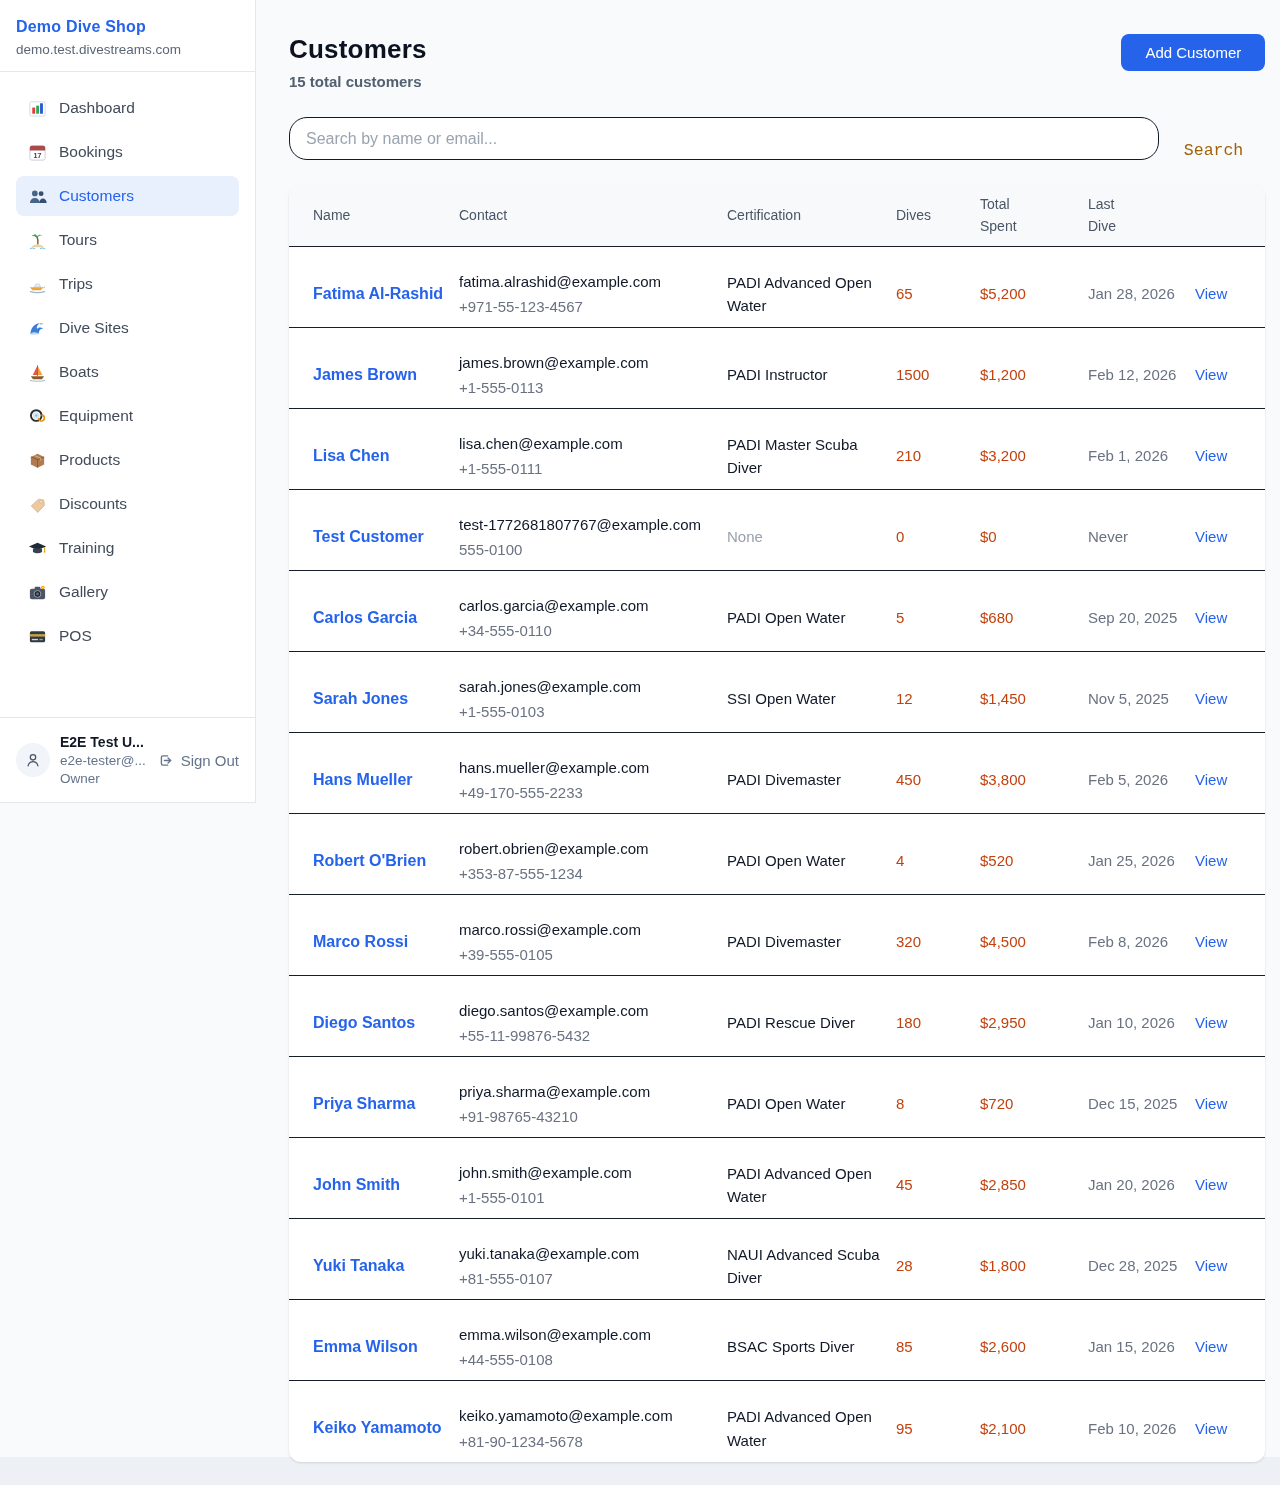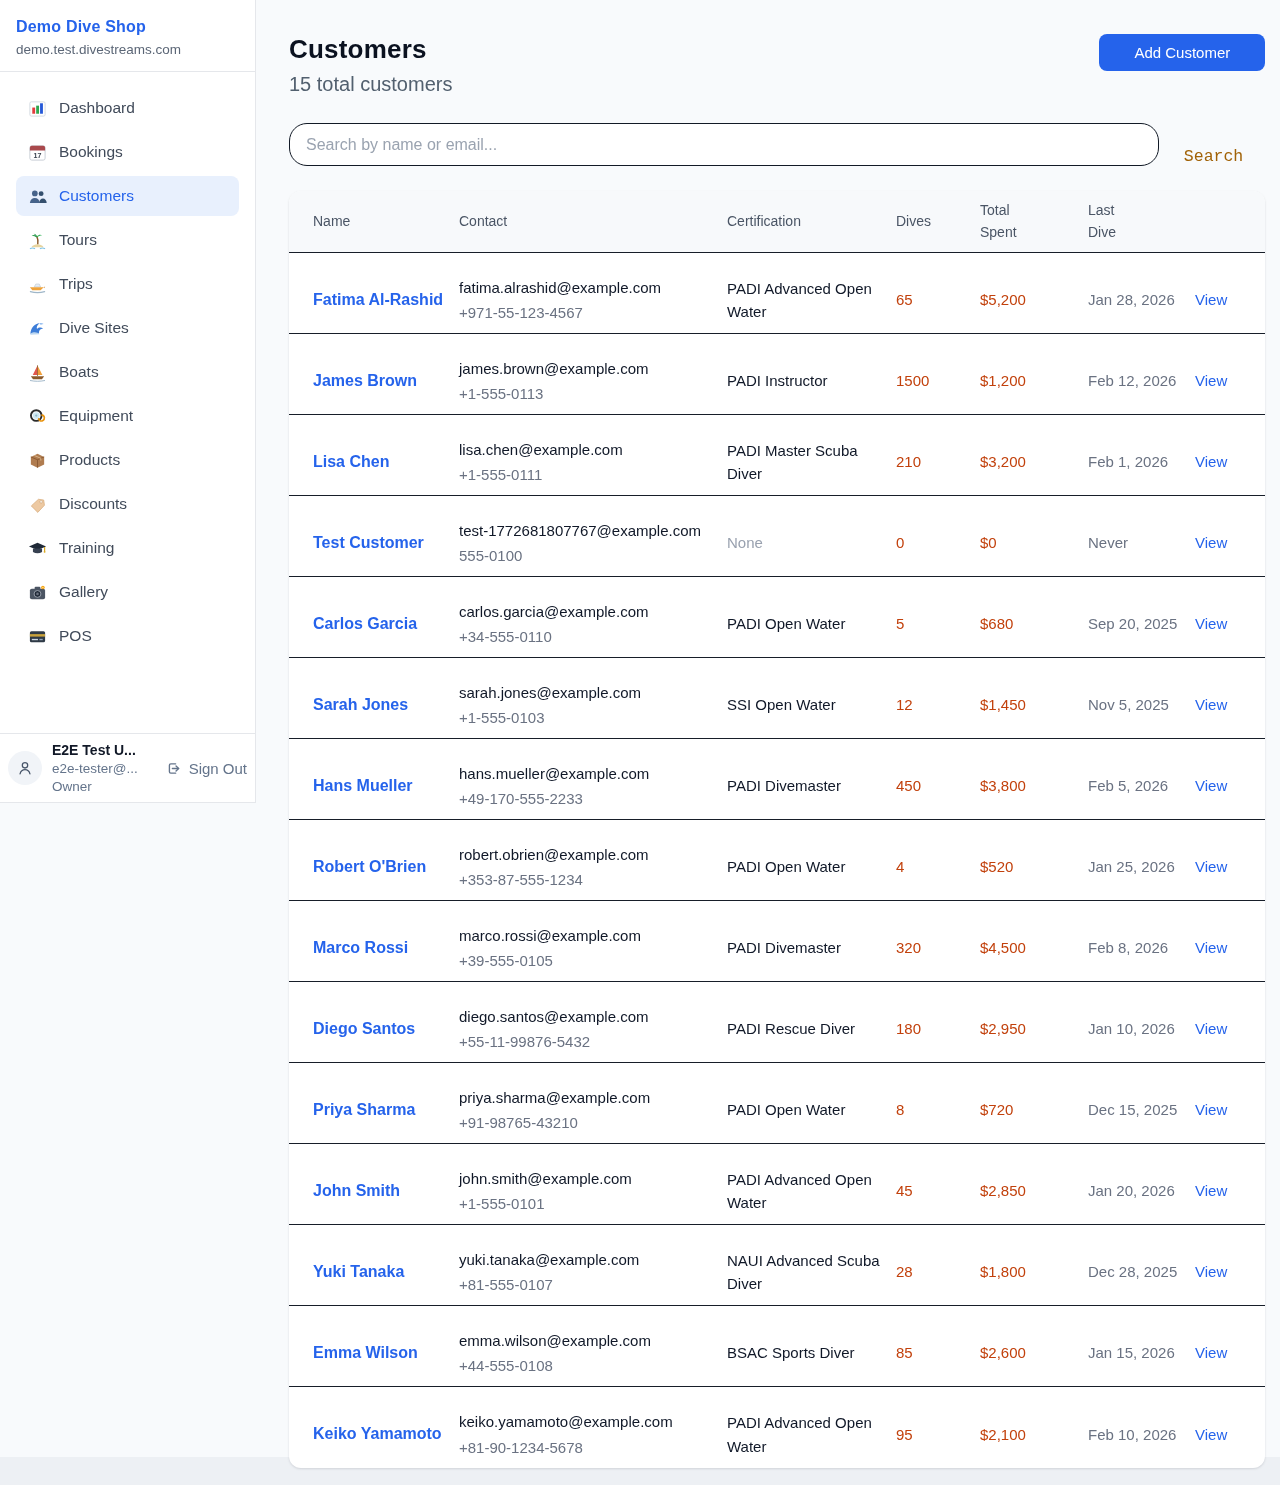--- a/index.html
+++ b/index.html
@@ -25,42 +25,42 @@
   .nav-item {
     display: flex; align-items: center; gap: 12px; height: 40px;
     padding: 0 12px; border-radius: 8px; cursor: pointer; margin-bottom: 4px;
   }
   .nav-item .nav-label { font-size: 15.5px; color: #414b5a; }
   .nav-item.active { background: #e8f0fd; }
   .nav-item.active .nav-label { color: #2563eb; }
   .nav-icon { width: 19px; height: 19px; display: inline-flex; text-align: center; }
   .nav-icon svg { width: 100%; height: 100%; }
 
-  .user-box { border-top: 1px solid #e5e7eb; padding: 8px; display: flex; align-items: center; gap: 10px; }
+  .user-box { border-top: 1px solid #e5e7eb; padding: 16px; display: flex; align-items: center; gap: 10px; }
   .avatar {
     width: 34px; height: 34px; min-width: 34px; border-radius: 50%; background: #f1f4f8;
     display: flex; align-items: center; justify-content: center;
   }
   .avatar svg { width: 18px; height: 18px; }
   .user-info { flex: 1; min-width: 0; }
   .user-name { font-size: 14px; font-weight: 700; color: #111827; white-space: nowrap; }
   .user-email { font-size: 13.5px; color: #64748b; margin-top: 3px; white-space: nowrap; }
   .user-role { font-size: 13.5px; color: #64748b; margin-top: 3px; }
   .signout { display: flex; align-items: center; gap: 7px; color: #64748b; font-size: 15px;
     background: none; border: none; cursor: pointer; font-family: inherit; }
   .signout svg { width: 17px; height: 17px; }
 
   
   .main { flex: 1; padding: 34px 30px 40px 33px; }
   .main-head { display: flex; justify-content: space-between; align-items: flex-start; }
   .page-title { font-size: 26px; font-weight: 700; color: #0b1220; letter-spacing: .2px; }
-  .page-subtitle { font-size: 20px; color: #52606f; margin-top: 8px; }
+  .page-subtitle { font-size: 15px; color: #52606f; margin-top: 8px; font-weight: bold; }
   .btn-primary {
     background: #2563eb; color: #fff; border: none; border-radius: 8px;
-    font-size: 15px; font-weight: 500; padding: 0 35px; height: 37px; cursor: pointer;
+    font-size: 15px; font-weight: 500; padding: 0 24px; height: 37px; cursor: pointer;
     font-family: inherit;
   }
   .search-row { display: flex; align-items: center; margin-top: 27px; }
   .search-input {
     flex: 1; height: 43px; border: 1.5px solid #121a26; border-radius: 18px;
     padding: 0 16px; font-size: 16px; color: #111827; background: #fff; outline: none;
     font-family: inherit;
   }
   .search-input::placeholder { color: #9aa3b0; }
   .search-btn {

